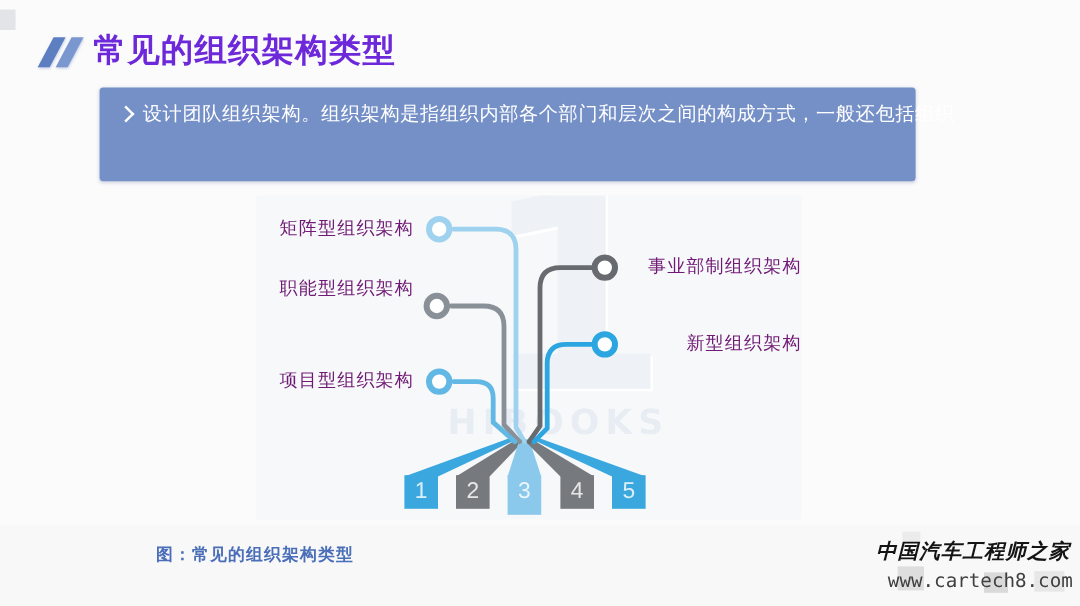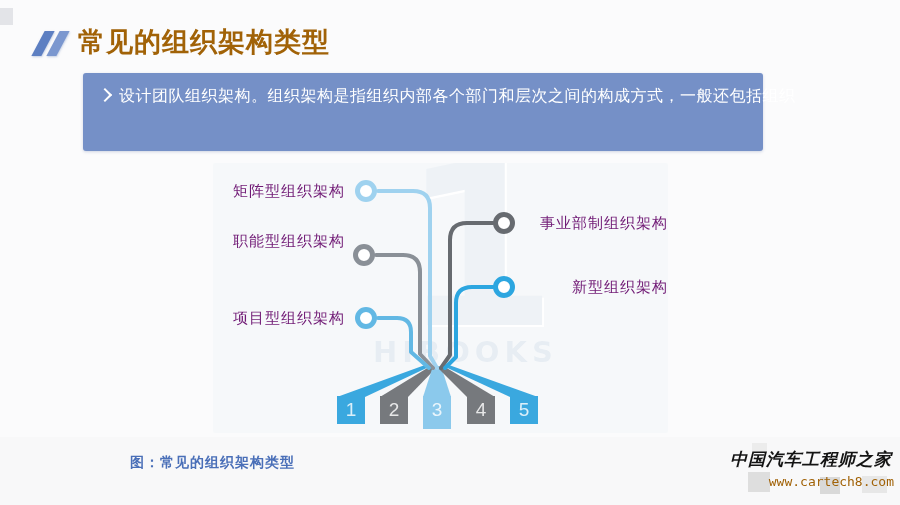--- a/index.html
+++ b/index.html
@@ -9,21 +9,21 @@
     font-family:"Liberation Sans","DejaVu Sans",sans-serif;
   }
   .bottom-strip{position:absolute;left:0;top:437px;width:900px;height:68px;background:rgba(0,0,0,0.012);}
   .corner-artifact{position:absolute;left:0;top:8px;width:13px;height:17px;background:#e3e4e8;}
 
   
   .header{position:absolute;left:38px;top:24px;display:flex;align-items:center;}
   .title-icon{display:flex;margin-right:10px;margin-top:2px;}
   .title-icon .bar{width:10px;height:25px;background:#5d7fc2;transform:skewX(-28deg);margin-right:5px;box-shadow:1px 1px 2px rgba(90,120,180,.35);}
   .title-icon .bar.b2{background:#7b97cf;}
-  .page-title{font-size:27px;font-weight:bold;color:#a16207;letter-spacing:1px;}
+  .page-title{font-size:27px;font-weight:bold;color:#6d28d9;letter-spacing:1px;}
 
   
   .banner{position:absolute;left:83px;top:73px;width:680px;height:78px;border-radius:3px;
     background:#7590c7;box-shadow:0 1px 3px rgba(80,100,150,.25);}
   .banner-bullet{position:absolute;left:17px;top:17px;width:8px;height:8px;
     border-right:2px solid #fff;border-bottom:2px solid #fff;transform:rotate(-45deg);}
   .banner-text{position:absolute;left:36px;top:6px;width:700px;color:#fff;
     font-size:16px;line-height:33px;letter-spacing:.5px;}
 
   
@@ -53,21 +53,21 @@
   
   .wm-artifact{position:absolute;}
   .wm-a1{left:748px;top:472px;width:22px;height:20px;background:#dedede;}
   .wm-a2{left:820px;top:477px;width:20px;height:17px;background:#d9d9d9;}
   .wm-a3{left:862px;top:476px;width:25px;height:17px;background:#e7e7e7;}
   .wm-a4{left:752px;top:443px;width:15px;height:10px;background:#ececec;}
   .site-name{position:absolute;right:8px;top:448px;width:220px;text-align:right;
     font-family:"DejaVu Serif","Liberation Serif",serif;font-weight:bold;font-style:italic;
     font-size:17px;color:#141414;letter-spacing:1px;}
   .site-url{position:absolute;right:6px;top:474px;width:220px;text-align:right;
-    font-family:"DejaVu Sans Mono","Liberation Mono",monospace;font-size:13px;color:#a16207;}
+    font-family:"DejaVu Sans Mono","Liberation Mono",monospace;font-size:16px;color:#404040;}
 </style>
 </head>
 <body>
 
 <div class="stage">
 
   <div class="corner-artifact"></div>
 
   <div class="header">
     <div class="title-icon">

